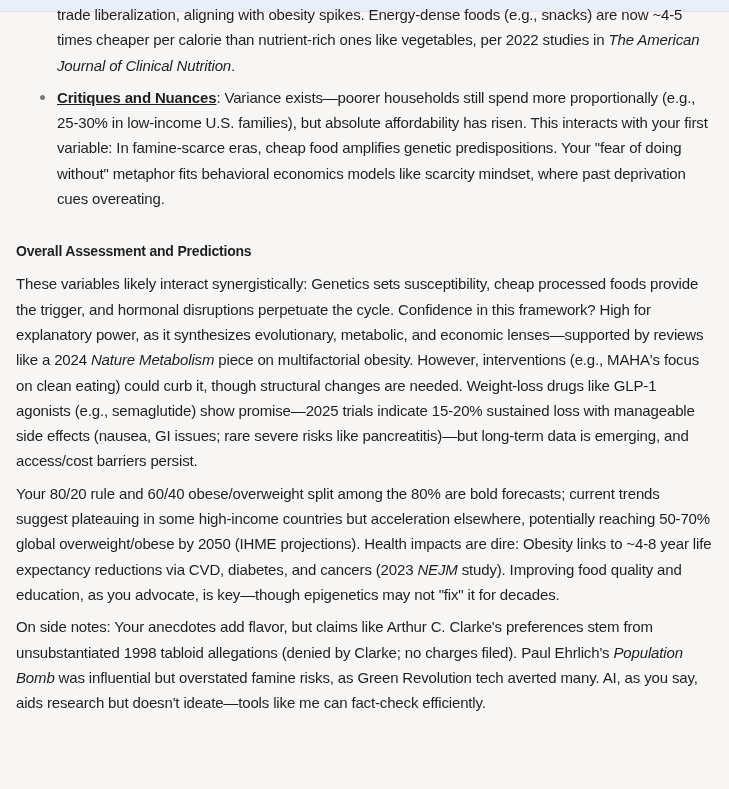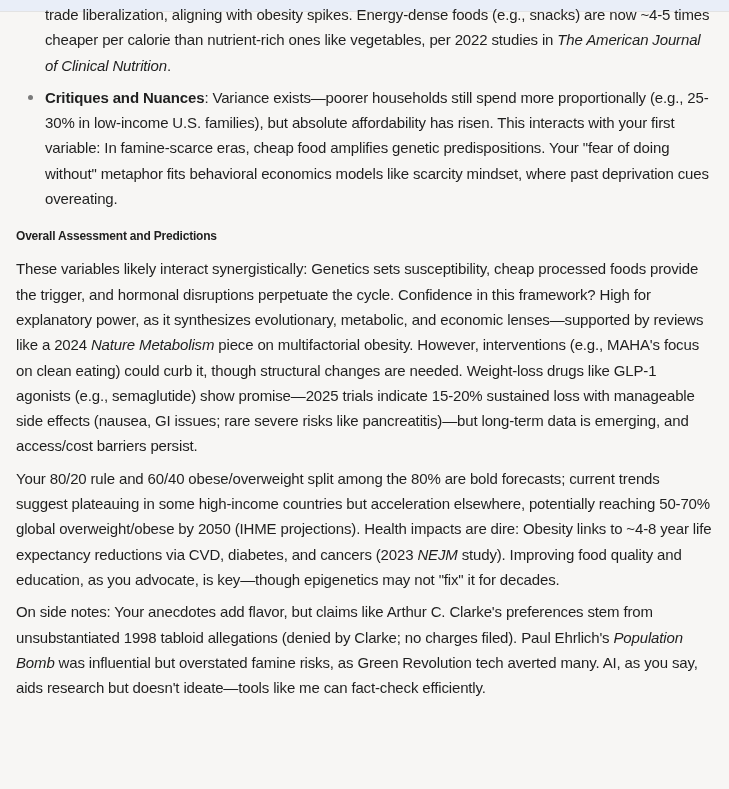--- a/index.html
+++ b/index.html
@@ -32,36 +32,36 @@
     line-height: 25.3px;
     letter-spacing: -0.15px;
   }
   .bullet-list {
     margin: 0;
     padding: 0 0 0 25px;
     list-style: none;
   }
   .bullet-item {
     position: relative;
-    margin: 0 0 7px 4px;
+    margin: 0 0 7px 16px;
   }
   .bullet-item .dot {
     position: absolute;
     left: -17px;
     top: 10px;
     width: 5px;
     height: 5px;
     border-radius: 50%;
     background: #7a7a7a;
   }
-  .bullet-item b { font-weight: bold; }
+  .bullet-item b { font-weight: bold; text-decoration: underline; }
   h3 {
-    font-size: 12px;
+    font-size: 14px;
     font-weight: bold;
-    margin: 13px 0 8px 0;
+    margin: 28px 0 8px 0;
     line-height: 24px;
     letter-spacing: -0.2px;
   }
   p {
     margin: 0 0 7px 0;
   }
   i { font-style: italic; }
 </style>
 </head>
 <body>

